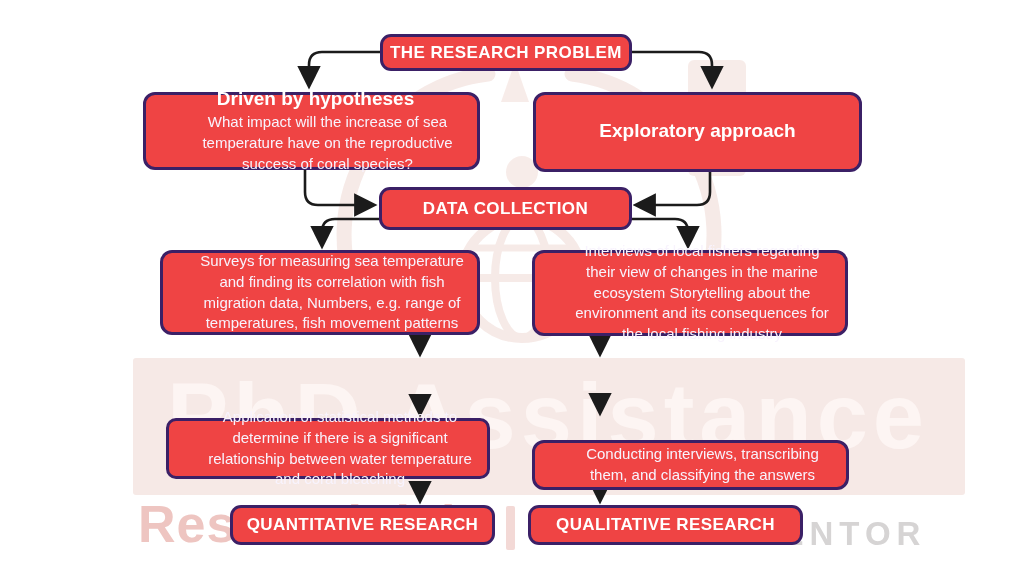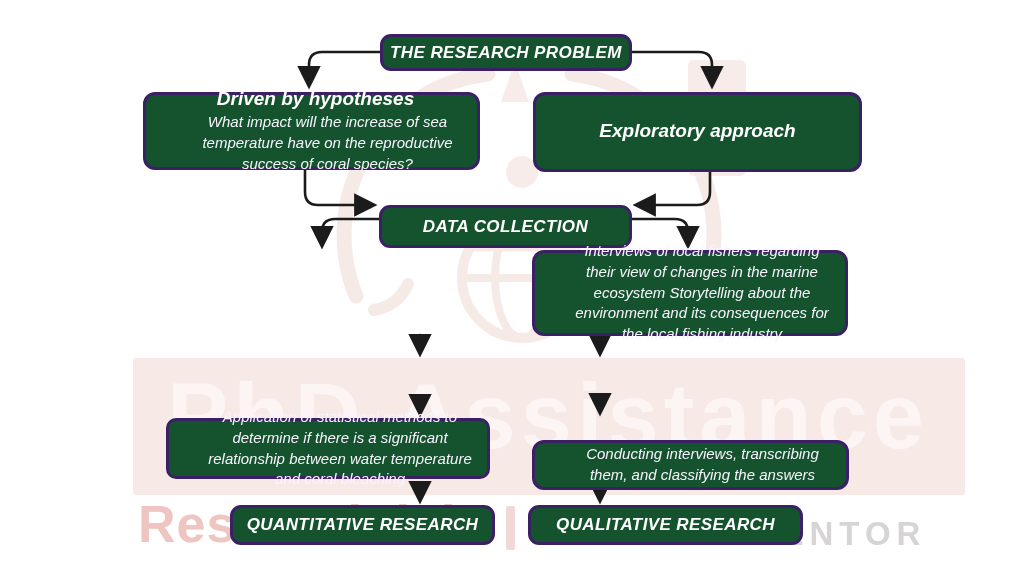--- a/index.html
+++ b/index.html
@@ -30,23 +30,23 @@
     position:absolute; left:748px; top:515px; font-size:33px; font-weight:600;
     letter-spacing:6px; color:#d6d4d4; z-index:1; white-space:nowrap; user-select:none;
   }
 
   
   .arrows { position:absolute; left:0; top:0; z-index:2; }
 
   
   .node {
     position:absolute; box-sizing:border-box; z-index:3;
-    background:#14532d; border:3px solid #3b2066; border-radius:12px;
+    background:#ef4444; border:3px solid #3b2066; border-radius:12px;
     color:#ffffff; display:flex; flex-direction:column;
-    align-items:center; justify-content:center; text-align:center;font-style:italic;
+    align-items:center; justify-content:center; text-align:center;
   }
   .header-node { font-weight:700; font-size:17px; letter-spacing:.4px; border-radius:11px; }
   .node .title { font-weight:700; font-size:19px; line-height:1.15; margin-bottom:3px; }
   .node .body-text { font-size:15px; font-weight:500; line-height:1.38; color:#f8f3fd; padding:0 9px;margin-left:24px; }
 </style>
 </head>
 <body>
 
 <div class="canvas">
 
@@ -100,24 +100,27 @@
 
   <div class="node" style="left:143px; top:92px; width:337px; height:78px;padding-left:8px;">
     <div class="title">Driven by hypotheses</div>
     <div class="body-text">What impact will the increase of sea temperature have on the reproductive success of coral species?</div>
   </div>
 
   <div class="node" style="left:533px; top:92px; width:329px; height:80px;">
     <div class="title">Exploratory approach</div>
   </div>
 
-  <div class="node header-node" style="left:379px; top:205px; width:253px; height:43px;">
+  <div class="node header-node" style="left:379px; top:187px; width:253px; height:43px;">
     <span>DATA COLLECTION</span>
   </div>
 
+  <div class="node" style="left:160px; top:250px; width:320px; height:85px;">
+    <div class="body-text">Surveys for measuring sea temperature and finding its correlation with fish migration data, Numbers, e.g. range of temperatures, fish movement patterns</div>
+  </div>
 
   <div class="node" style="left:532px; top:250px; width:316px; height:86px;">
     <div class="body-text">Interviews of local fishers regarding their view of changes in the marine ecosystem Storytelling about the environment and its consequences for the local fishing industry</div>
   </div>
 
 
   <div class="node" style="left:166px; top:418px; width:324px; height:61px;border-radius:10px;">
     <div class="body-text">Application of statistical methods to determine if there is a significant relationship between water temperature and coral bleaching</div>
   </div>
 

